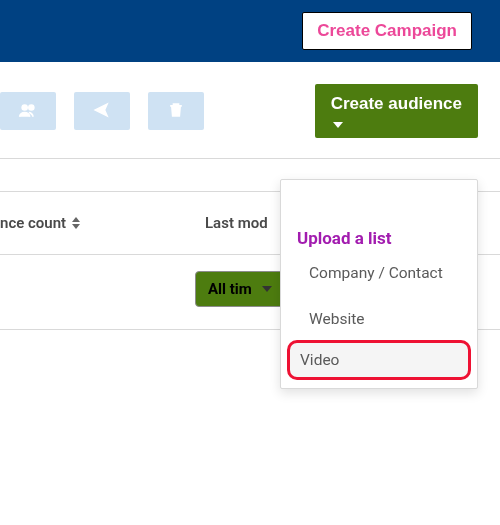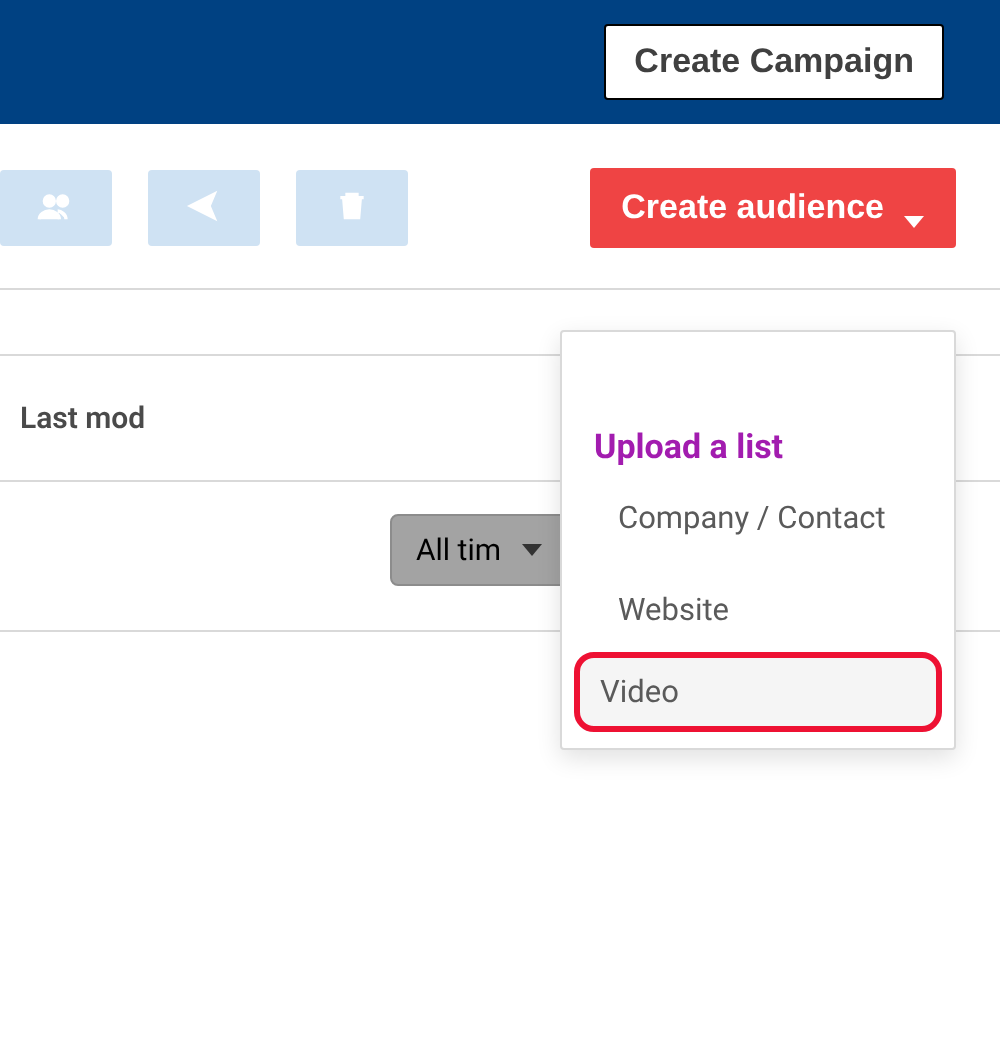--- a/index.html
+++ b/index.html
@@ -1,36 +1,36 @@
 <!DOCTYPE html>
 <html><head>
   <meta charset="utf-8">
   <style>
     * { margin: 0; padding: 0; box-sizing: border-box; }
     body { font-family: -apple-system, BlinkMacSystemFont, "Segoe UI", Roboto, Helvetica, Arial, sans-serif; background: #fff; width: 500px; height: 525px; overflow: hidden; }
     .top-bar { background: #004182; height: 62px; display: flex; align-items: center; justify-content: flex-end; padding-right: 28px; }
-    .create-campaign-btn { background: #fff; border: 1px solid #000; padding: 8px 14px; font-size: 17px; font-weight: 600; border-radius: 2px; cursor: pointer; color: #404040; }
+    .create-campaign-btn { background: #fff; border: 1px solid #000; padding: 8px 14px; font-size: 17px; font-weight: 600; border-radius: 2px; cursor: pointer; color: #ec4899; }
     .toolbar { display: flex; align-items: center; padding: 22px 22px 20px 0; gap: 10px; border-bottom: 1px solid #d9d9d9; }
     .toolbar-spacer { flex: 1; }
     .action-btn { background: #cfe2f3; border: none; width: 56px; height: 38px; border-radius: 2px; display: flex; align-items: center; justify-content: center; cursor: pointer; margin-left: 8px; }
     .action-btn:first-of-type { margin-left: 0; }
     .action-btn svg { width: 20px; height: 20px; fill: #fff; stroke: #fff; }
-    .create-audience-btn { background: #ef4444; color: #fff; border: none; padding: 10px 16px; font-size: 17px; font-weight: 600; border-radius: 2px; cursor: pointer; display: flex; align-items: flex-end; gap: 8px; }
+    .create-audience-btn { background: #4d7c0f; color: #fff; border: none; padding: 10px 16px; font-size: 17px; font-weight: 600; border-radius: 2px; cursor: pointer; display: flex; align-items: flex-start; gap: 8px; flex-direction: column; }
     .caret-down { width: 0; height: 0; border-left: 5px solid transparent; border-right: 5px solid transparent; border-top: 6px solid #fff; margin-left: 2px; }
     .content-area { position: relative; }
     .table-header-row { display: flex; border-bottom: 1px solid #d9d9d9; border-top: 1px solid #d9d9d9; margin-top: 32px; }
     .col-header { font-size: 15px; font-weight: 600; color: #4a4a4a; padding: 22px 10px; display: flex; align-items: center; gap: 4px; }
     .col1 { width: 195px; padding-left: 0; }
     .col2 { padding-left: 10px; }
     .sort-icon { display: inline-flex; flex-direction: column; margin-left: 2px; }
     .sort-icon::before { content: ""; width: 0; height: 0; border-left: 4px solid transparent; border-right: 4px solid transparent; border-bottom: 5px solid #666; margin-bottom: 2px; }
     .sort-icon::after { content: ""; width: 0; height: 0; border-left: 4px solid transparent; border-right: 4px solid transparent; border-top: 5px solid #666; }
     .filter-row { display: flex; padding: 16px 0 22px 0; border-bottom: 1px solid #d9d9d9; }
     .filter-spacer { width: 195px; }
-    .filter-select { border: 1px solid #8c8c8c; border-radius: 4px; padding: 8px 28px 8px 12px; font-size: 15px; background: #a3a3a3; position: relative; display: flex; align-items: center; gap: 10px; cursor: pointer; }
+    .filter-select { border: 1px solid #8c8c8c; border-radius: 4px; padding: 8px 28px 8px 12px; font-size: 15px; background: #4d7c0f; position: relative; display: flex; align-items: center; gap: 10px; cursor: pointer; font-weight: bold; }
     .select-caret { width: 0; height: 0; border-left: 5px solid transparent; border-right: 5px solid transparent; border-top: 6px solid #333; }
     .dropdown { position: absolute; top: -12px; right: 22px; width: 198px; background: #fff; border: 1px solid #d9d9d9; box-shadow: 0 4px 12px rgba(0,0,0,0.12); border-radius: 2px; z-index: 10; padding: 12px 0 6px 0; }
     .dropdown-section-title { font-size: 17px; font-weight: 700; color: #a21caf; padding: 8px 16px 6px; margin-top: 28px; }
     .dropdown-item { font-size: 15.5px; color: #5a5a5a; padding: 10px 28px; cursor: pointer; font-weight: 400; }
     .highlighted-item { border: 3px solid #e13; border-radius: 10px; margin: 2px 6px; padding: 8px 10px; background: #f5f5f5; }
     .dropdown-divider { height: 8px; }
   </style>
 </head>
 <body>
 
@@ -65,20 +65,24 @@
   </button>
   <div class="toolbar-spacer"></div>
   <button class="create-audience-btn">
     <span>Create audience</span>
     <span class="caret-down"></span>
   </button>
 </div>
 
 <div class="content-area">
   <div class="table-header-row">
+    <div class="col-header col1">
+      <span>nce count</span>
+      <span class="sort-icon"></span>
+    </div>
     <div class="col-header col2">
       <span>Last mod</span>
     </div>
   </div>
   <div class="filter-row">
     <div class="filter-spacer"></div>
     <div class="filter-select">
       <span>All tim</span>
       <span class="select-caret"></span>
     </div>

